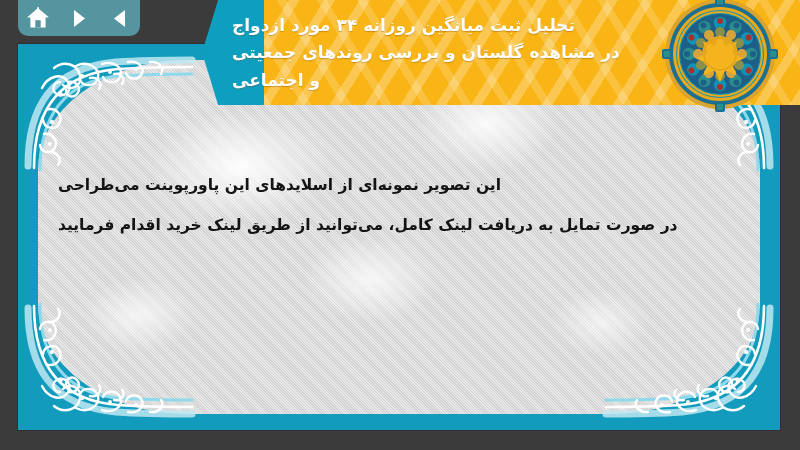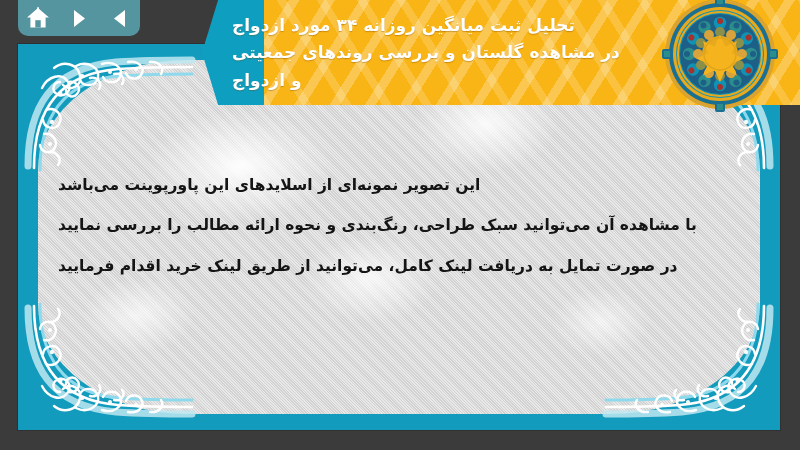--- a/index.html
+++ b/index.html
@@ -242,33 +242,32 @@
             <circle cx="58" cy="28" r="2.2"></circle>
           <circle cx="86" cy="24" r="2"></circle>
             <circle cx="112" cy="21" r="1.9"></circle>
           <circle cx="28" cy="74" r="2.2"></circle>
             <circle cx="26" cy="96" r="2"></circle>
         </g>
       </svg>
     </span>
 
     <div id="body">
-      <div class="bline">این تصویر نمونه‌ای از اسلایدهای این پاورپوینت می‌باشد</div>
-      <div class="bline">با مشاهده آن می‌توانید سبک طراحی، رنگ‌بندی و نحوه ارائه مطالب را بررسی نمایید</div>
+      <div class="bline">این تصویر نمونه‌ای از اسلایدهای این پاورپوینت می‌طراحی</div>
       <div class="bline">در صورت تمایل به دریافت لینک کامل، می‌توانید از طریق لینک خرید اقدام فرمایید</div>
     </div>
   </div>
 
   <div id="bannertab"></div>
   <div id="banner"></div>
 
   <div id="titlebox">
     <div class="tline">تحلیل ثبت میانگین روزانه ۳۴ مورد ازدواج</div>
     <div class="tline">در مشاهده گلستان و بررسی روندهای جمعیتی</div>
-    <div class="tline">و ازدواج</div>
+    <div class="tline">و اجتماعی</div>
   </div>
 
   <div id="medallion">
     <svg width="116" height="116" viewBox="0 0 116 116">
       <circle cx="58" cy="58" r="55" fill="#e0a41c"></circle>
       <circle cx="58" cy="58" r="51" fill="#1b6f92"></circle>
       <circle cx="58" cy="58" r="47" fill="#e9a91d"></circle>
       <circle cx="58" cy="58" r="44" fill="#0f93b5"></circle>
       <circle cx="58" cy="58" r="40" fill="#1d5f86"></circle>
       <g>

